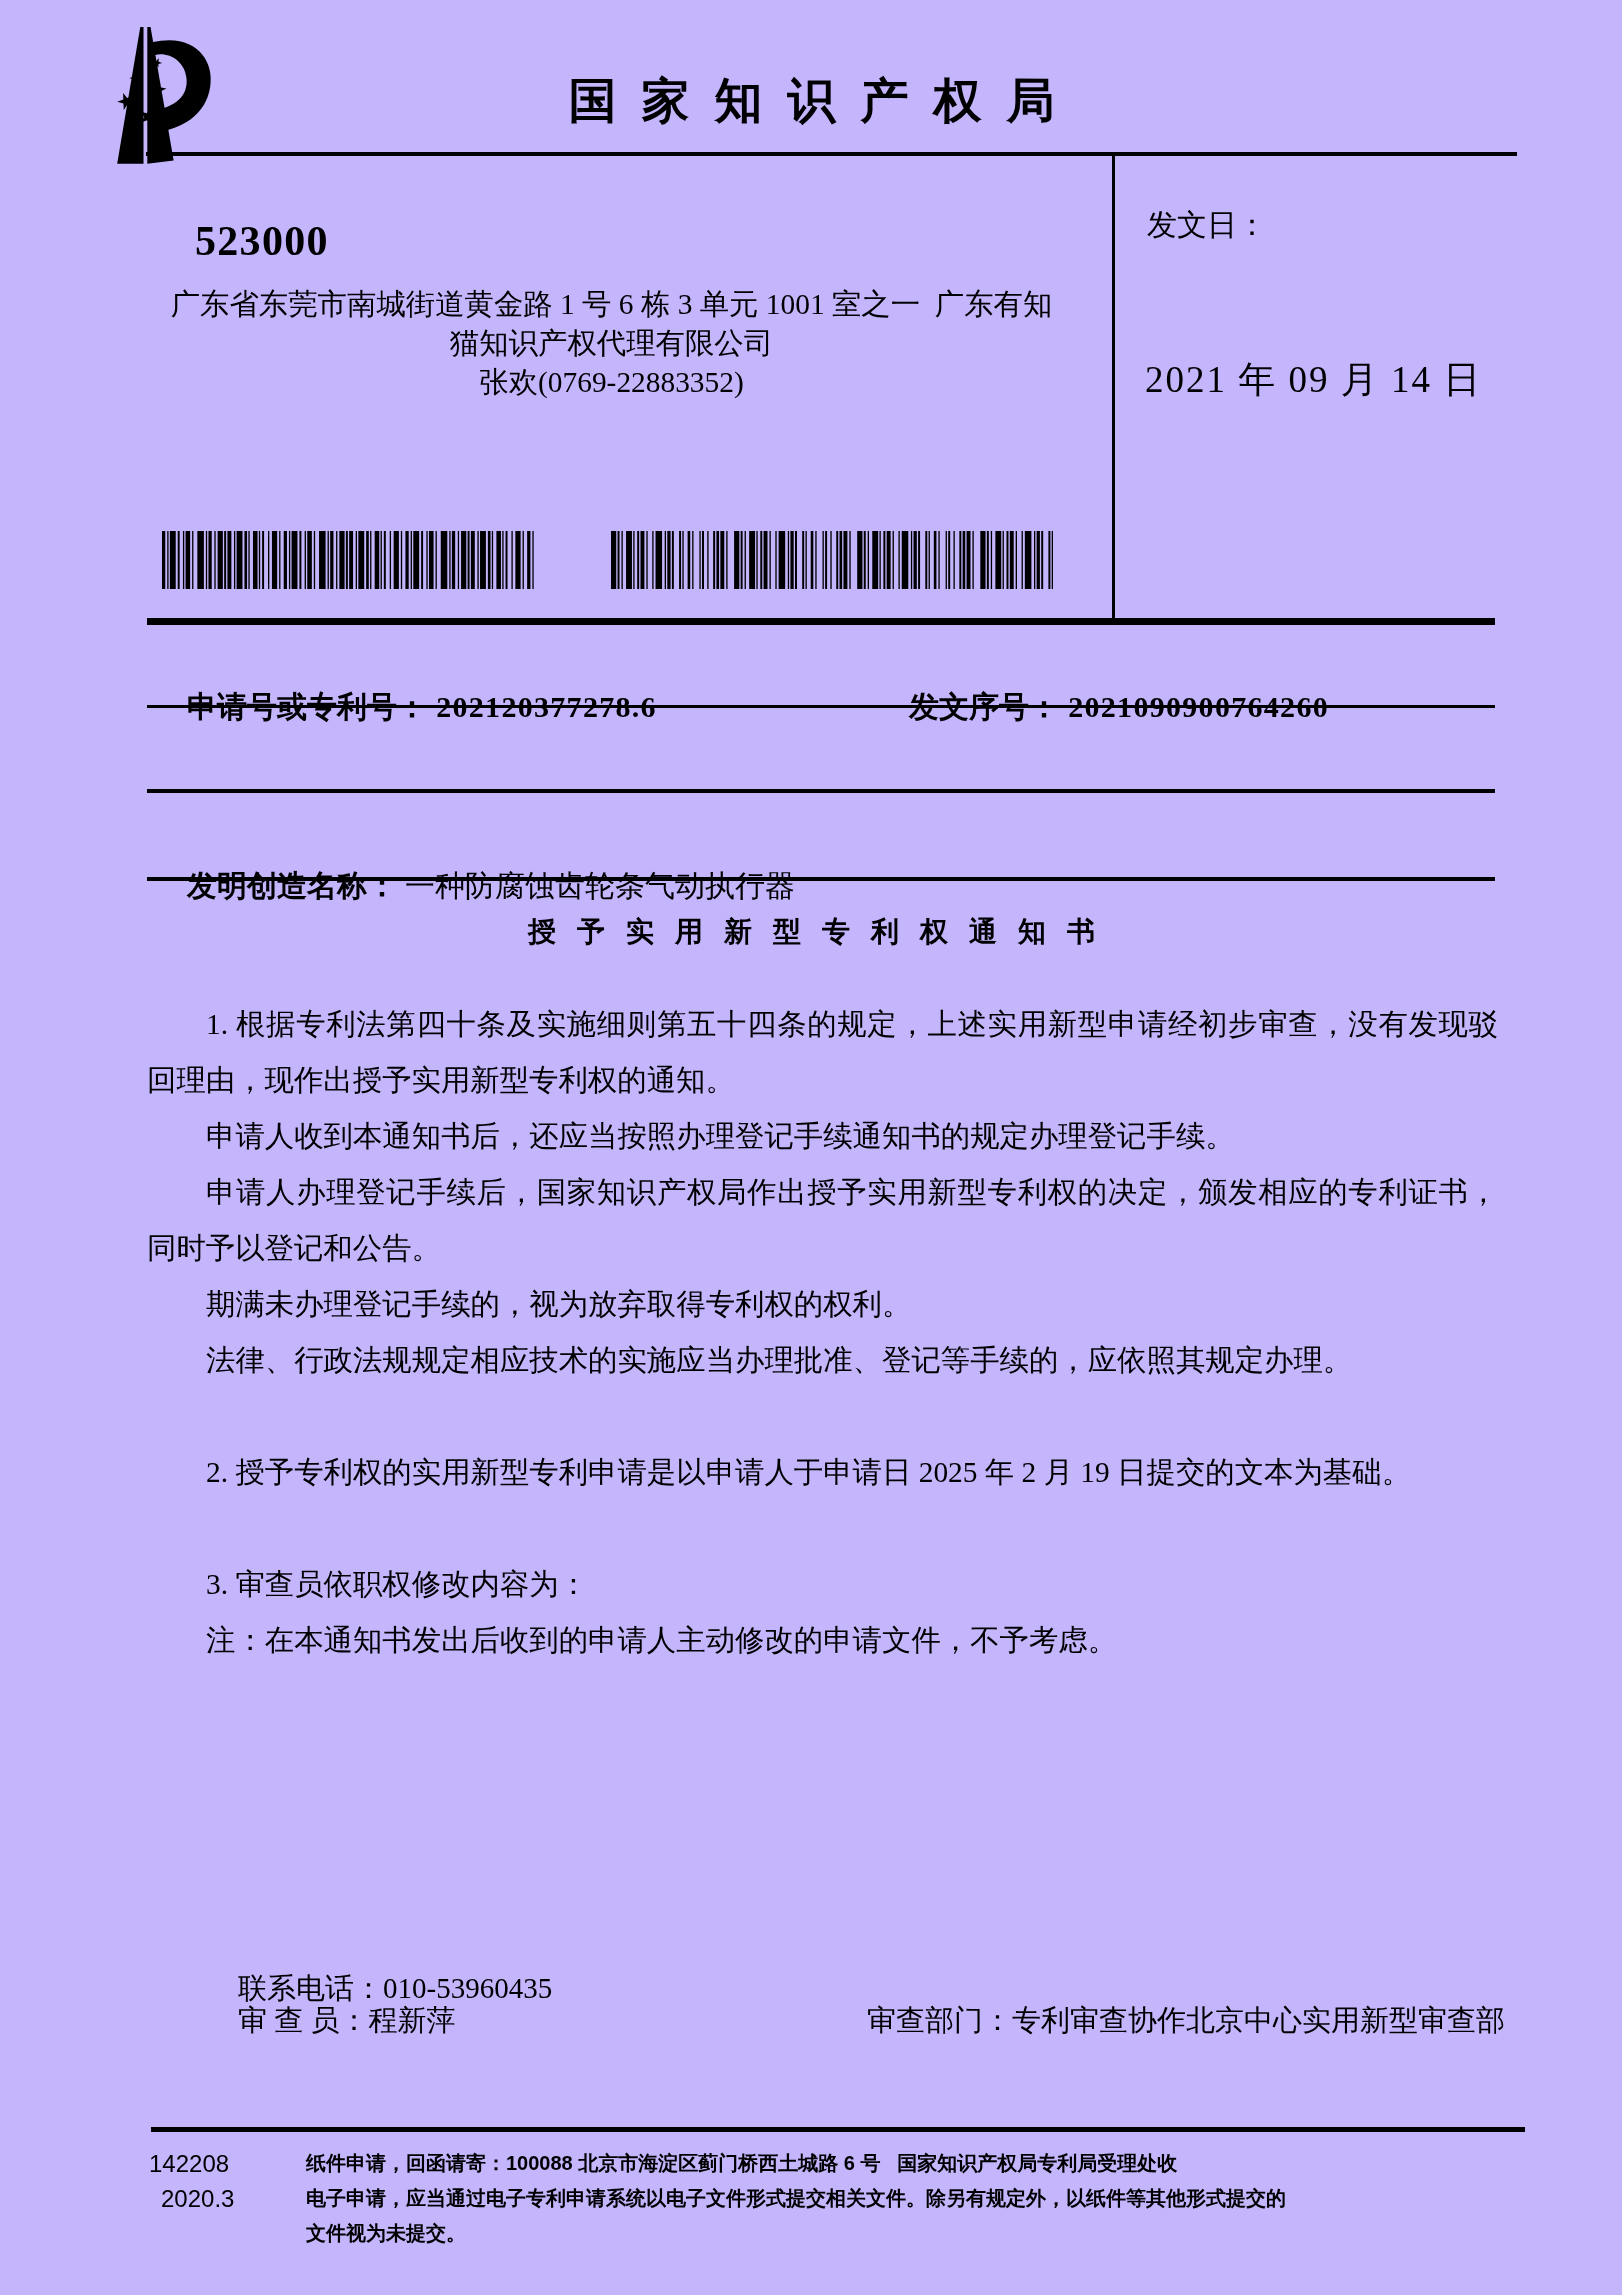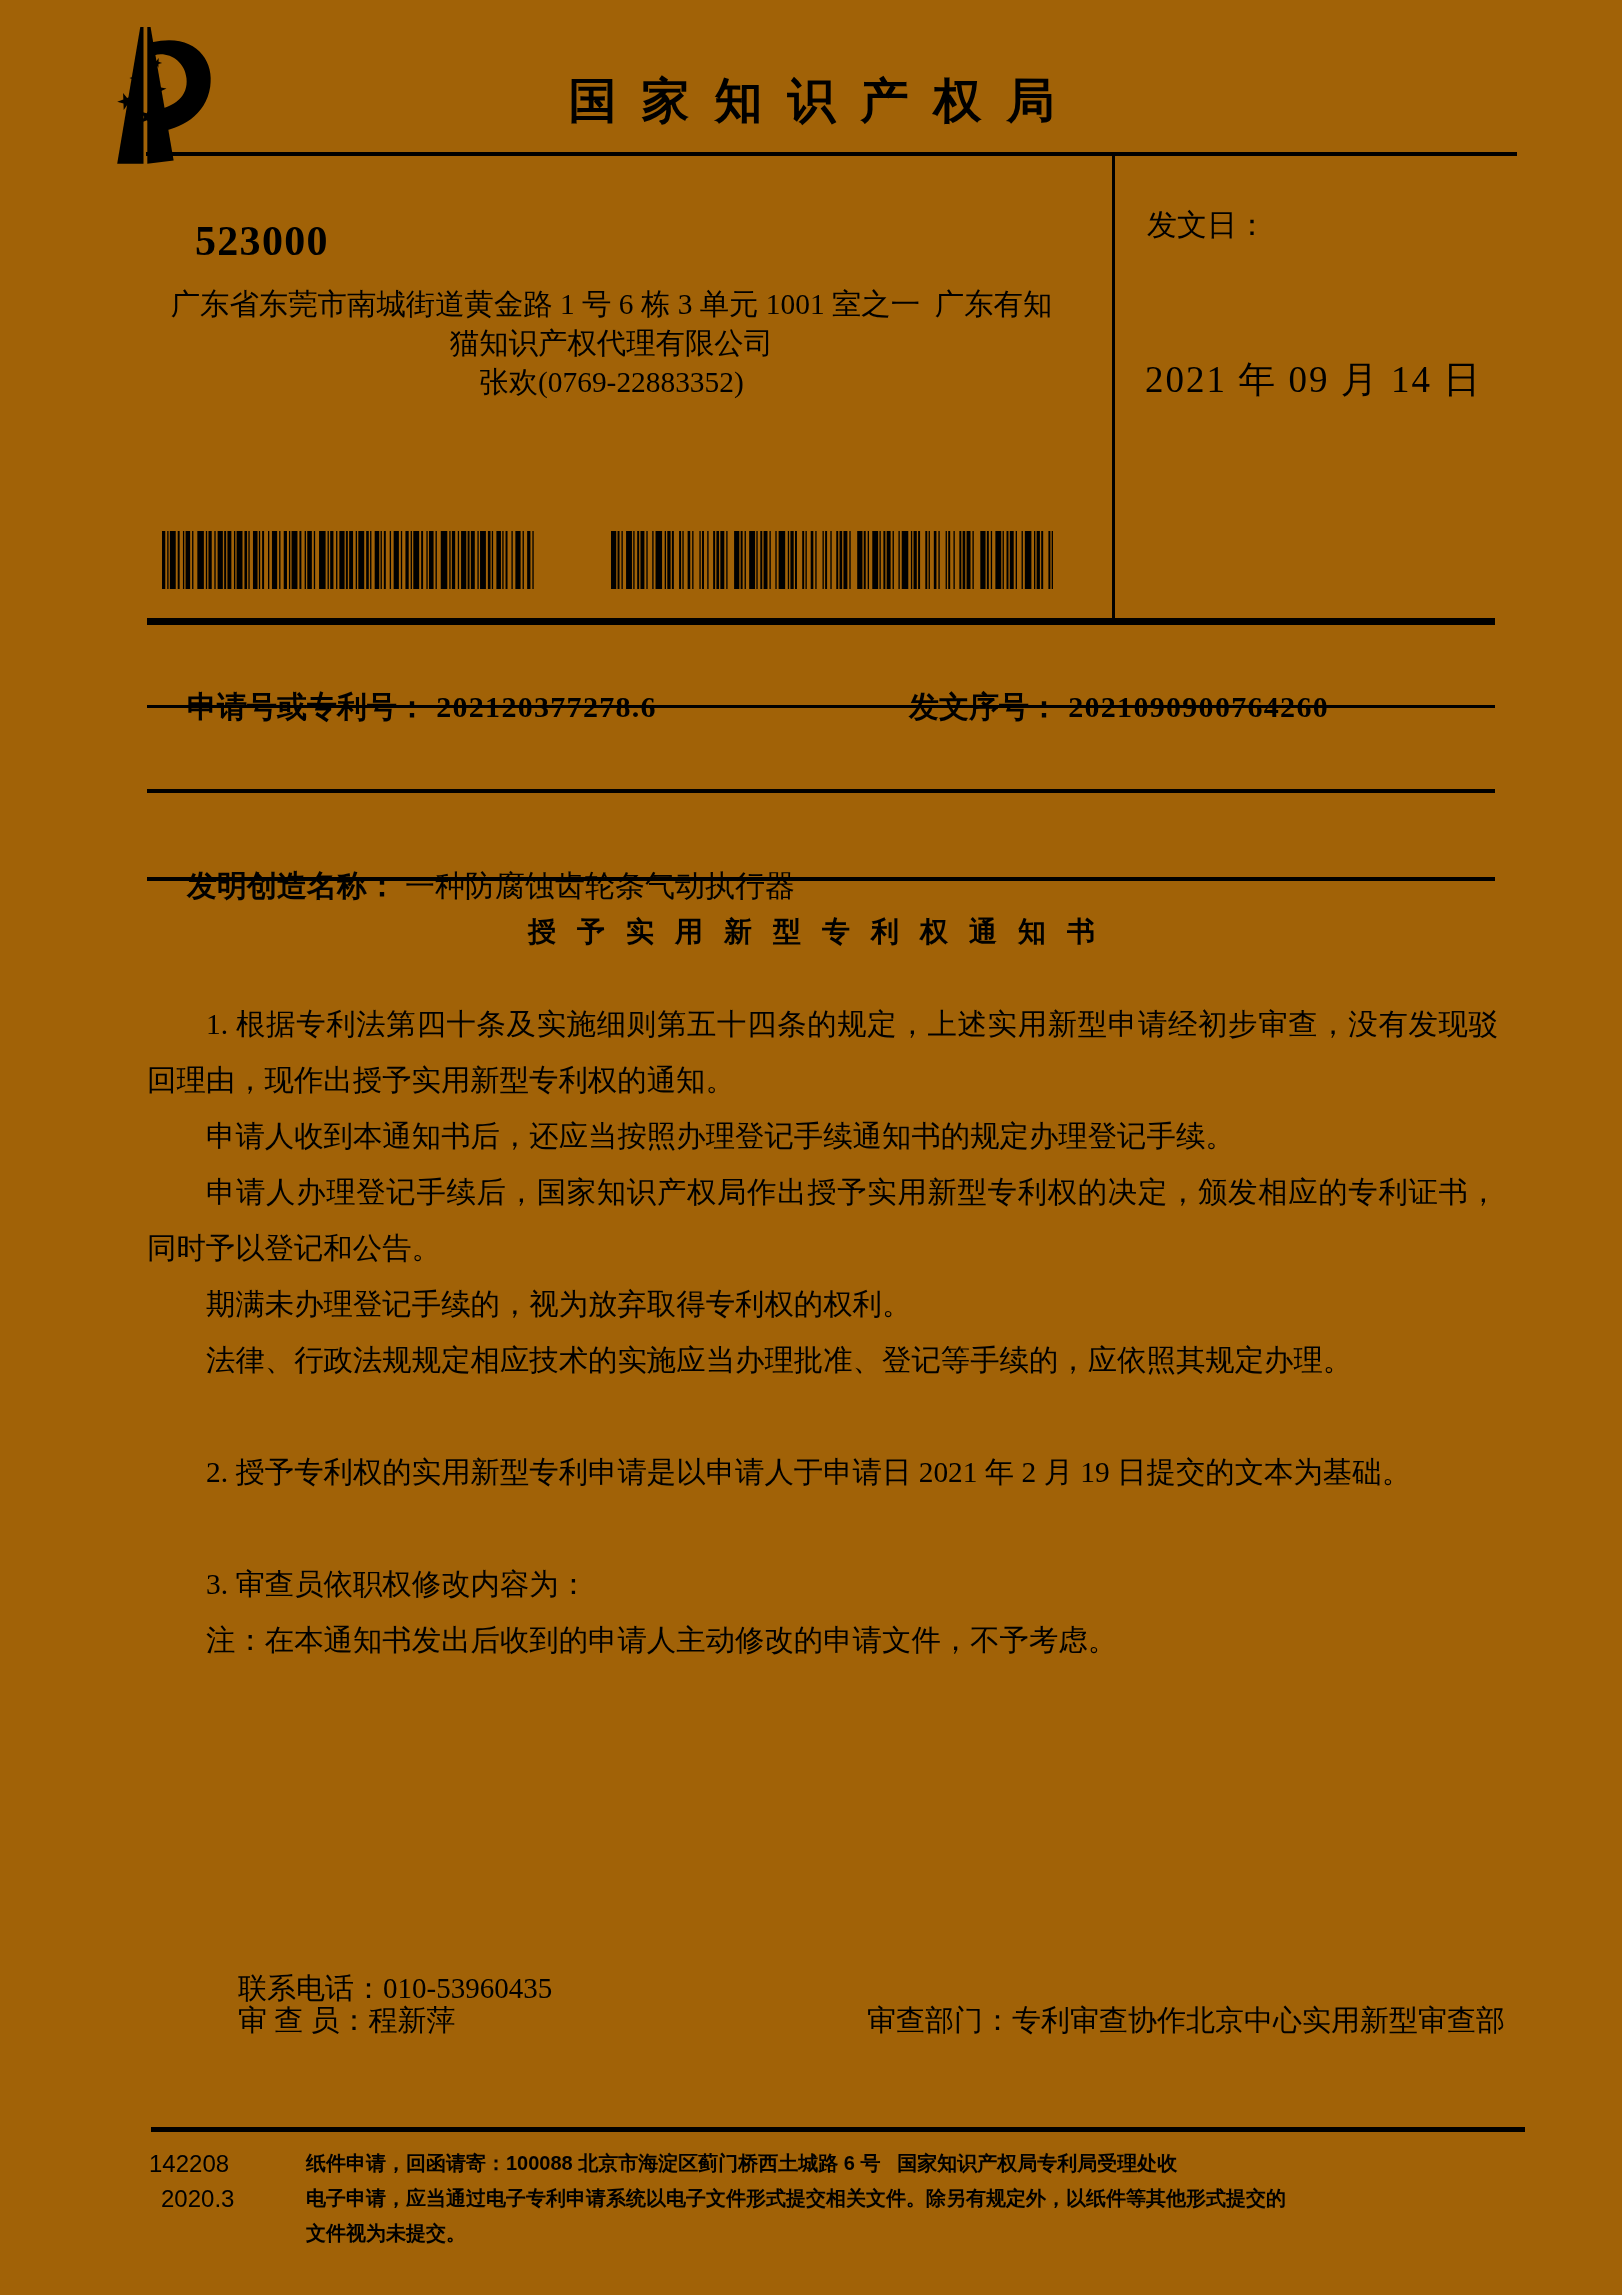--- a/index.html
+++ b/index.html
@@ -1,17 +1,17 @@
 <!DOCTYPE html>
 <html style="font-size:10.5px"><head>
 <meta charset="utf-8">
 <style>
   html,body { margin:0; padding:0; background:#888; }
   #page {
-    position:relative; width:1623px; height:2295px; background:#a16207;
+    position:relative; width:1623px; height:2295px; background:#c4b5fd;
     font-family:"Liberation Serif","DejaVu Serif",serif; color:#000;
     overflow:hidden;
   }
   .abs { position:absolute; }
   .rule { position:absolute; background:#000; }
   
   .agency-title {
     position:absolute; left:0; top:69px; width:1623px; text-align:center;
     font-family:"Liberation Sans","DejaVu Sans",sans-serif;
     font-size:48px; font-weight:700; letter-spacing:25px; text-indent:25px;
@@ -104,21 +104,21 @@
   </div>
 
   <div class="notice-title">授予实用新型专利权通知书</div>
 
   <div class="body-block">
     <p>1. 根据专利法第四十条及实施细则第五十四条的规定，上述实用新型申请经初步审查，没有发现驳回理由，现作出授予实用新型专利权的通知。</p>
     <p>申请人收到本通知书后，还应当按照办理登记手续通知书的规定办理登记手续。</p>
     <p>申请人办理登记手续后，国家知识产权局作出授予实用新型专利权的决定，颁发相应的专利证书，同时予以登记和公告。</p>
     <p>期满未办理登记手续的，视为放弃取得专利权的权利。</p>
     <p>法律、行政法规规定相应技术的实施应当办理批准、登记等手续的，应依照其规定办理。</p>
-    <p class="sp">2. 授予专利权的实用新型专利申请是以申请人于申请日 2021 年 2 月 19 日提交的文本为基础。</p>
+    <p class="sp">2. 授予专利权的实用新型专利申请是以申请人于申请日 2025 年 2 月 19 日提交的文本为基础。</p>
     <p class="sp">3. 审查员依职权修改内容为：</p>
     <p>注：在本通知书发出后收到的申请人主动修改的申请文件，不予考虑。</p>
   </div>
 
   <div class="sig" style="left:209px; top:1968px;">
     <span class="lab">审 查 员：</span><span>程新萍</span>
   </div>
   <div class="sig" style="left:838px; top:1968px;">
     <span class="lab">审查部门：</span><span>专利审查协作北京中心实用新型审查部</span>
   </div>

